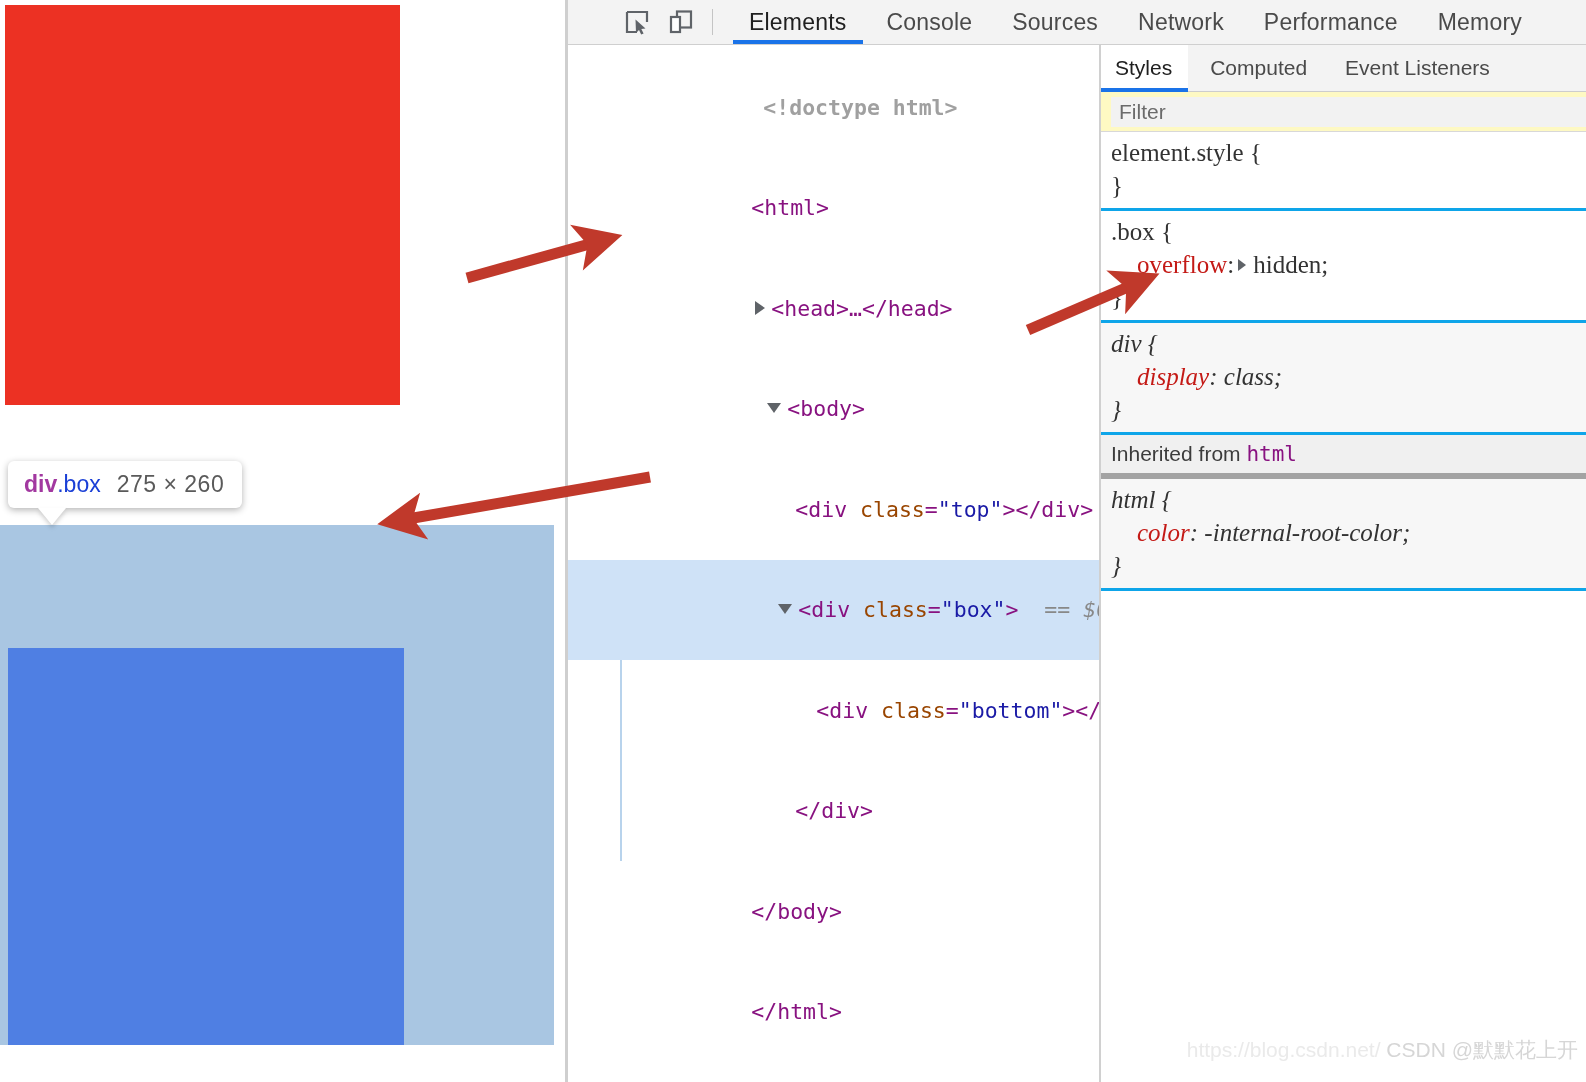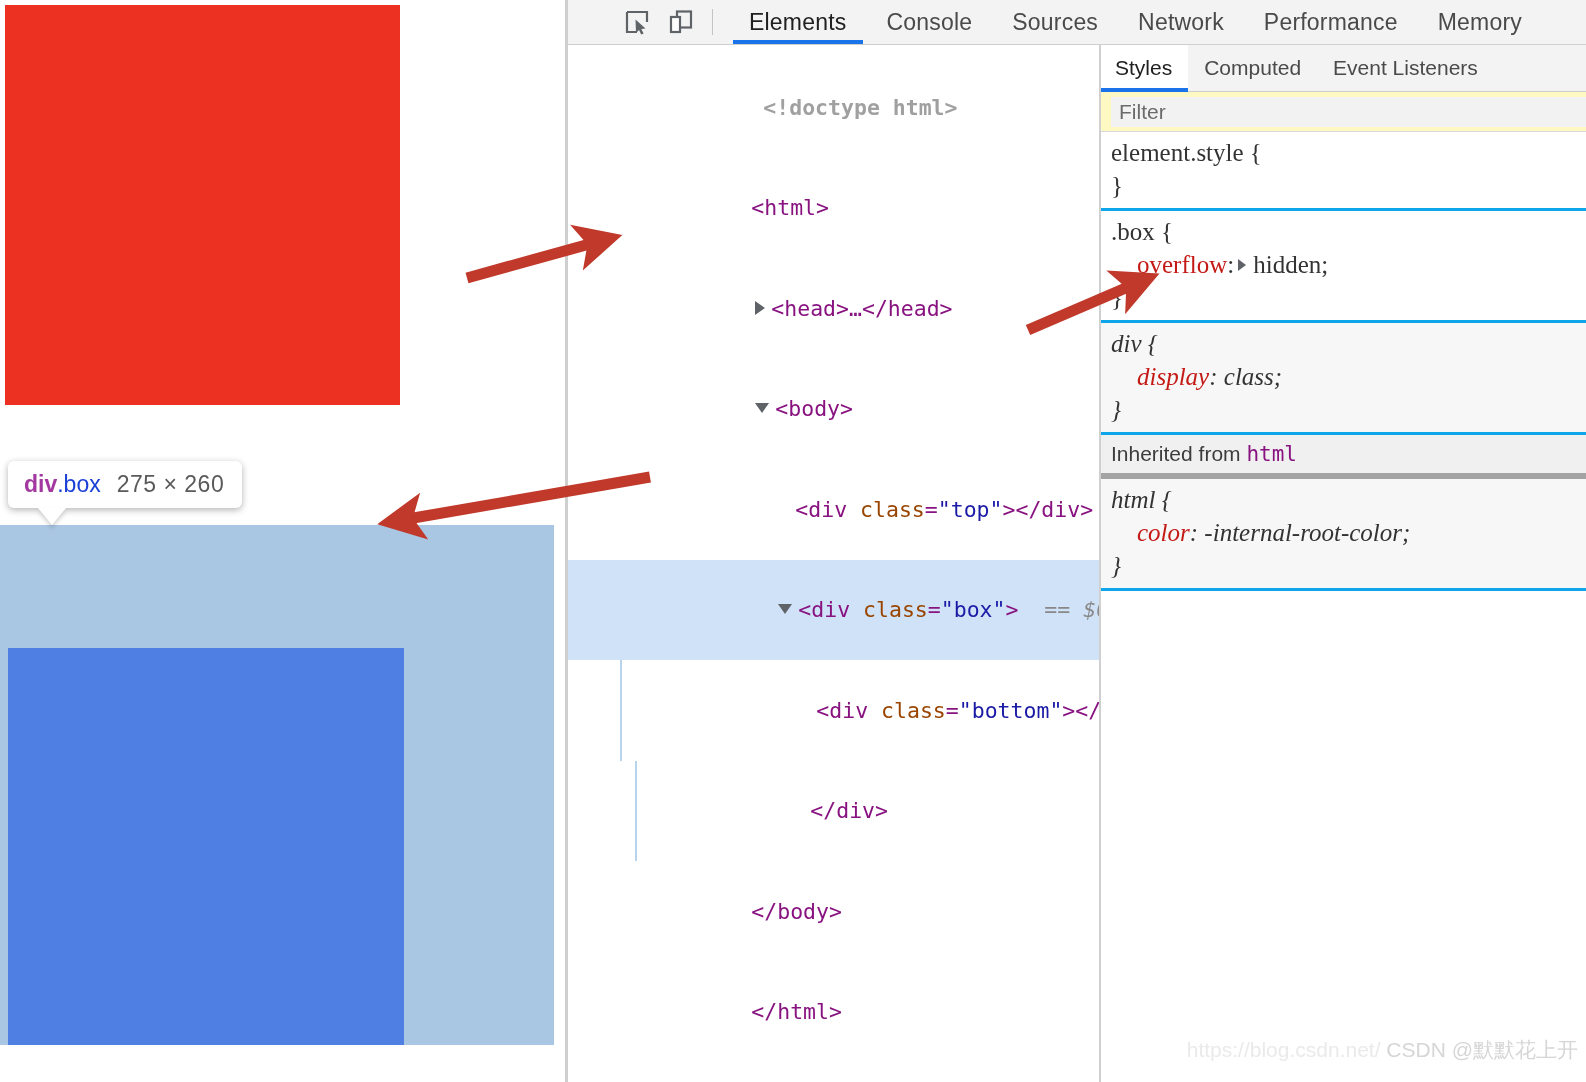--- a/index.html
+++ b/index.html
@@ -110,21 +110,21 @@
   .t-val  { color: #1a1aa6; }
   .t-dollar { color: #888; font-style: italic; }
   .guide-line {
     position: absolute; left: 52px; top: 0; width: 2px; height: 100%;
     background: #b8d3ec;
   }
 
   
   .styles-tabbar {
     height: 47px; display: flex; align-items: stretch;
-    background: #f3f3f3; border-bottom: 1px solid #cdcdcd;
+    background: #f3f3f3; border-bottom: 1px solid #cdcdcd; gap: 6px;
   }
   .styles-tab {
     display: flex; align-items: center; padding: 0 16px;
     font-size: 21px; color: #4a4a4a; position: relative;
   }
   .styles-tab:first-child { padding-left: 14px; }
   .styles-tab.active { color: #202020; background: #ffffff; }
   .styles-tab.active::after {
     content: ""; position: absolute; left: 0; right: 0; bottom: -1px; height: 4px;
     background: #1a73e8;
@@ -236,37 +236,37 @@
           </div>
 
           <div class="dom-row" style="padding-left:28px;">
             <span class="t-tag">&lt;html&gt;</span>
           </div>
 
           <div class="dom-row" style="padding-left:32px;">
             <span class="tri closed"></span><span class="t-tag">&lt;head&gt;…&lt;/head&gt;</span>
           </div>
 
-          <div class="dom-row" style="padding-left:32px;">
+          <div class="dom-row" style="padding-left:44px;">
             <span class="tri open"></span><span class="t-tag">&lt;body&gt;</span>
           </div>
 
           <div class="dom-row" style="padding-left:72px;">
             <span class="t-bracket">&lt;</span><span class="t-tag">div</span><span> </span><span class="t-attr">class</span><span class="t-bracket">=</span><span class="t-val">"top"</span><span class="t-bracket">&gt;&lt;/</span><span class="t-tag">div</span><span class="t-bracket">&gt;</span>
           </div>
 
           <div class="dom-row selected" style="padding-left:55px;">
             <span class="tri open"></span><span class="t-bracket">&lt;</span><span class="t-tag">div</span><span> </span><span class="t-attr">class</span><span class="t-bracket">=</span><span class="t-val">"box"</span><span class="t-bracket">&gt;</span><span>  </span><span class="t-dollar">== $0</span>
           </div>
 
           <div class="dom-row" style="padding-left:93px;">
             <span class="guide-line"></span><span class="t-bracket">&lt;</span><span class="t-tag">div</span><span> </span><span class="t-attr">class</span><span class="t-bracket">=</span><span class="t-val">"bottom"</span><span class="t-bracket">&gt;&lt;/</span>
           </div>
 
-          <div class="dom-row" style="padding-left:72px;margin-left:15px;">
+          <div class="dom-row" style="padding-left:72px;">
             <span class="guide-line"></span><span class="t-tag">&lt;/div&gt;</span>
           </div>
 
           <div class="dom-row" style="padding-left:28px;">
             <span class="t-tag">&lt;/body&gt;</span>
           </div>
 
           <div class="dom-row" style="padding-left:28px;">
             <span class="t-tag">&lt;/html&gt;</span>
           </div>

